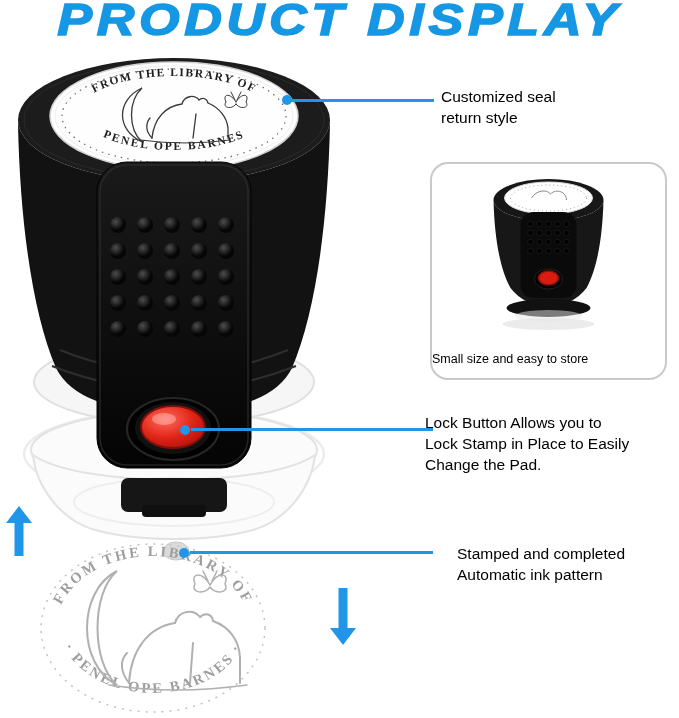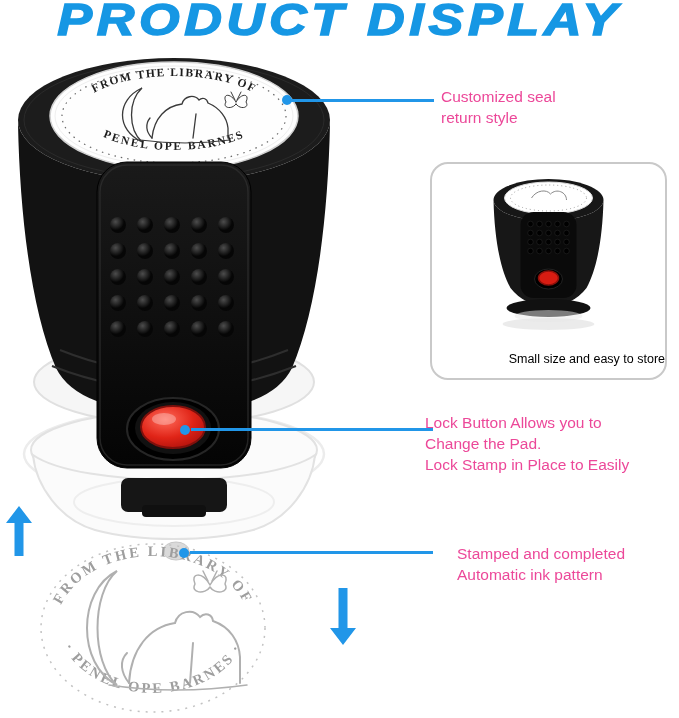--- a/index.html
+++ b/index.html
@@ -7,24 +7,24 @@
   .title{
     position:absolute;top:-6px;left:0;width:679px;text-align:center;
     font-size:45px;font-weight:700;font-style:italic;letter-spacing:4px;
     color:#1697e4;-webkit-text-stroke:1.5px #1697e4;white-space:nowrap;
     transform:scaleX(1.16);transform-origin:50% 50%;
   }
   .main-stamp-svg{position:absolute;left:0;top:50px;z-index:1;}
   .imprint-svg{position:absolute;left:25px;top:523px;z-index:1;}
   .callout-line{position:absolute;height:3px;background:#2196e8;z-index:3;}
   .callout-dot{position:absolute;width:10px;height:10px;border-radius:50%;background:#2196e8;z-index:3;}
-  .callout-text{position:absolute;z-index:3;color:#ec4899;font-size:15.5px;line-height:21px;font-weight:500;}
+  .callout-text{position:absolute;z-index:3;color:#000000;font-size:15.5px;line-height:21px;font-weight:500;}
   .inset{position:absolute;left:430px;top:162px;width:237px;height:218px;border:2px solid #c9c9c9;border-radius:18px;box-sizing:border-box;background:#fff;z-index:2;}
   .inset svg{position:absolute;left:50%;transform:translateX(-50%);top:10px;}
-  .inset-caption{position:absolute;left:0;bottom:12px;width:100%;text-align:right;font-size:12.5px;font-weight:500;color:#000;}
+  .inset-caption{position:absolute;left:0;bottom:12px;width:100%;text-align:left;font-size:12.5px;font-weight:500;color:#000;}
   .arrow{position:absolute;z-index:2;}
   .seal-text{font-family:"Liberation Serif",serif;}
 </style>
 </head>
 <body>
 
 <div class="page">
 
   <div class="title">PRODUCT DISPLAY</div>
 
@@ -199,22 +199,22 @@
   <div class="callout-line" style="left:289px;top:99px;width:145px"></div>
   <div class="callout-text" style="left:441px;top:86px;width:200px">
     <div>Customized seal</div>
     <div>return style</div>
   </div>
 
   <div class="callout-dot" style="left:180px;top:425px"></div>
   <div class="callout-line" style="left:191px;top:428px;width:242px"></div>
   <div class="callout-text" style="left:425px;top:412px;width:235px">
     <div>Lock Button Allows you to</div>
+    <div>Lock Stamp in Place to Easily</div>
     <div>Change the Pad.</div>
-    <div>Lock Stamp in Place to Easily</div>
   </div>
 
   <div class="callout-dot" style="left:179px;top:548px"></div>
   <div class="callout-line" style="left:190px;top:551px;width:243px"></div>
   <div class="callout-text" style="left:457px;top:543px;width:225px">
     <div>Stamped and completed</div>
     <div>Automatic ink pattern</div>
   </div>
 
   <svg class="arrow" style="left:5px;top:506px" width="28" height="50" viewBox="0 0 28 50" aria-hidden="true">

